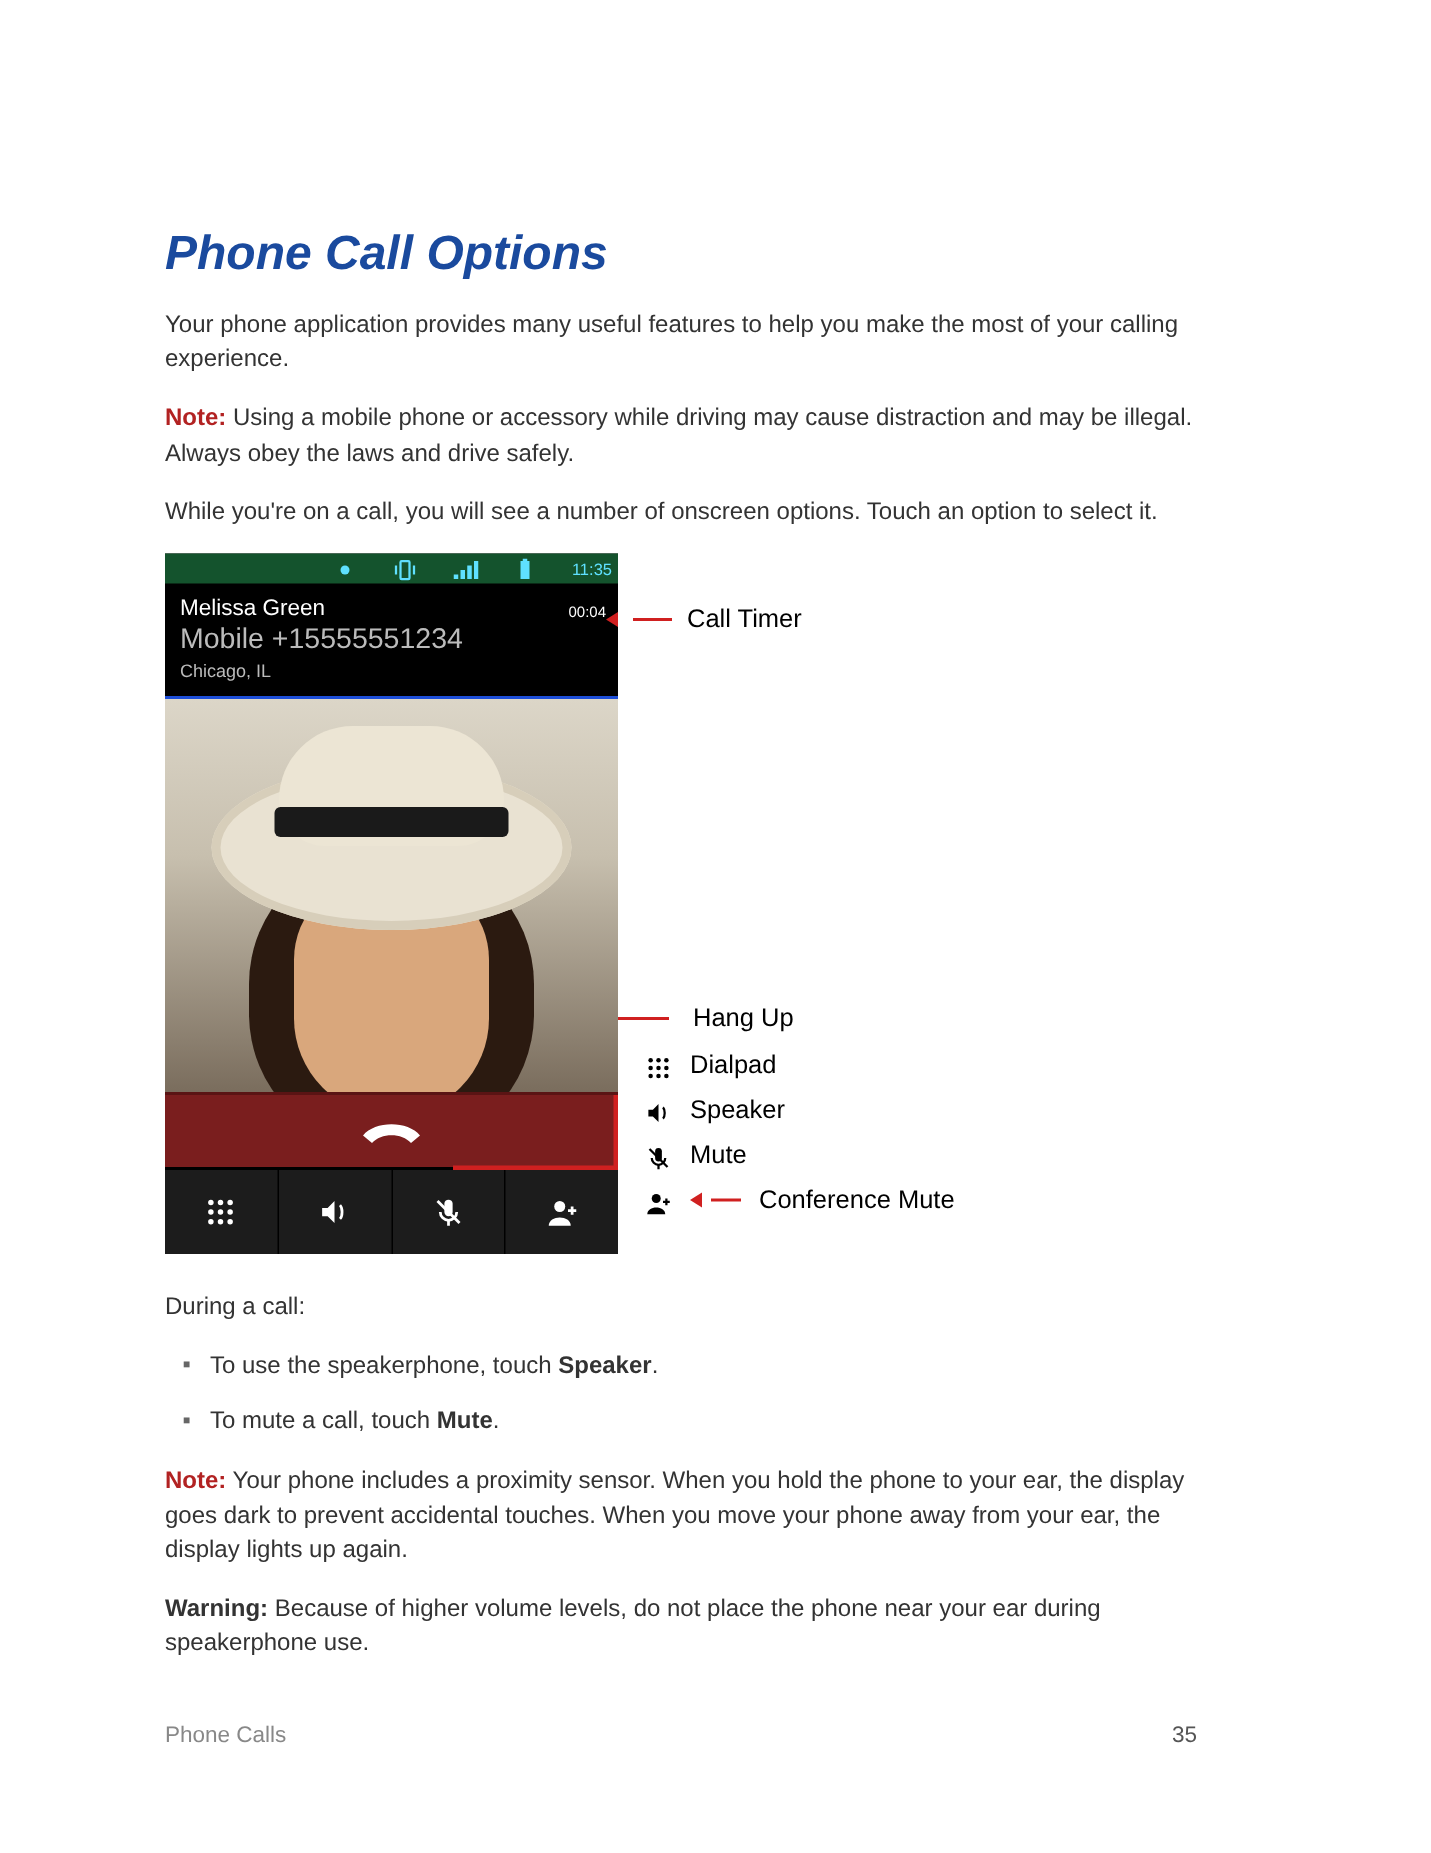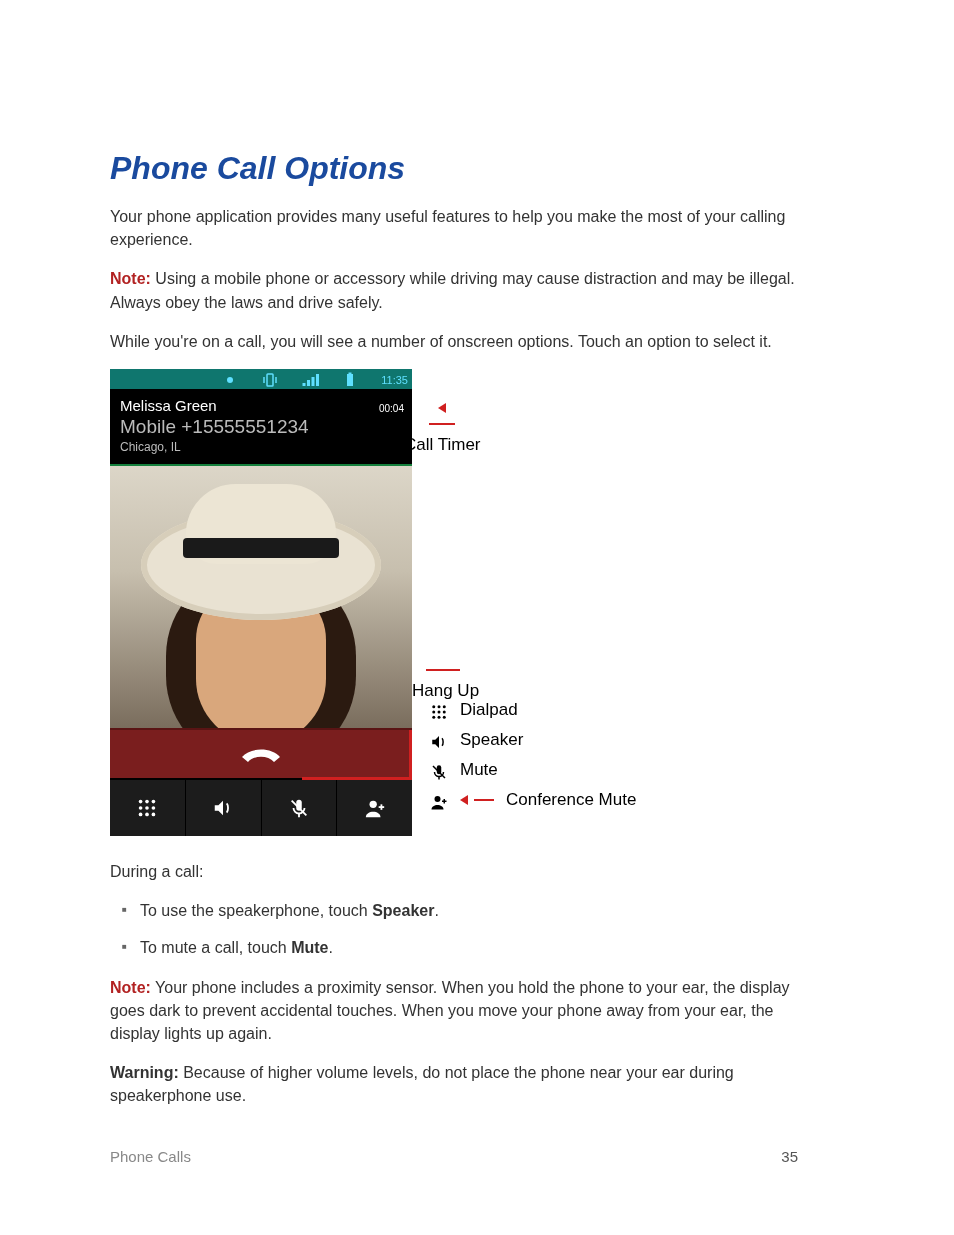--- a/index.html
+++ b/index.html
@@ -83,35 +83,35 @@
   }
   .phone {
     width: 302px;
     background: #000;
     color: #fff;
     font-family: Arial, sans-serif;
     position: relative;
   }
   .statusbar {
     height: 20px;
-    background: #0f766e;
+    background: #14532d;
     color: #5fe0ff;
     font-size: 11px;
     text-align: right;
     padding: 2px 4px 0 0;
     box-sizing: border-box;
     display: flex;
     justify-content: flex-end;
     align-items: center;
     gap: 22px;
   }
   .callheader {
     position: relative;
     padding: 8px 10px 10px 10px;
-    border-bottom: 2px solid #15803d;
+    border-bottom: 2px solid #1d4ed8;
   }
   .callheader .name { font-size: 15px; color: #fff; }
   .callheader .num  { font-size: 19px; color: #bbb; margin-top: 2px;}
   .callheader .loc  { font-size: 12px; color: #bbb; margin-top: 2px;}
   .callheader .timer {
     position: absolute;
     right: 8px;
     top: 14px;
     font-size: 10px;
     color: #fff;
@@ -188,21 +188,20 @@
     color: #000;
     font-family: Arial, sans-serif;
     position:relative;
     height: 451px;
   }
   .callouts .co {
     position:absolute;
     display:flex;
     align-items:center;
     gap:10px;
-    flex-direction:column;
   }
   .co .leader {
     height:2px; background:#d02020;
   }
   .co1 { top: 34px; left:-8px; } .co1 .leader{width:26px;}
   .co-icons { position:absolute; top:326px; left:18px; line-height:30px; }
   .co-icons .row { display:flex; align-items:center; gap:12px; height:30px;}
 
   
   .ic { width:18px; height:18px; display:inline-block; }

